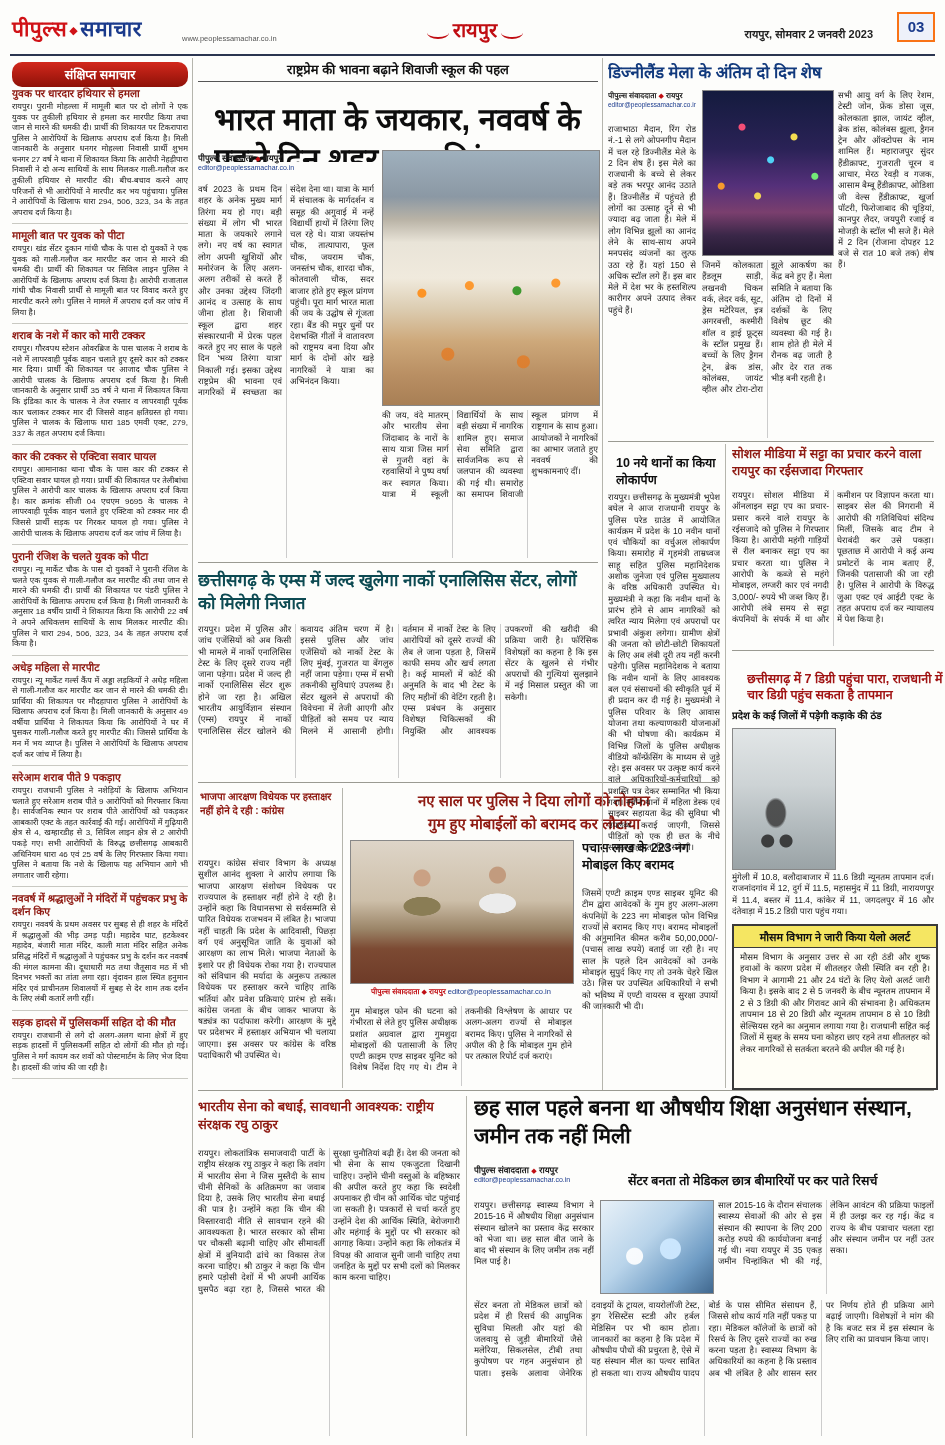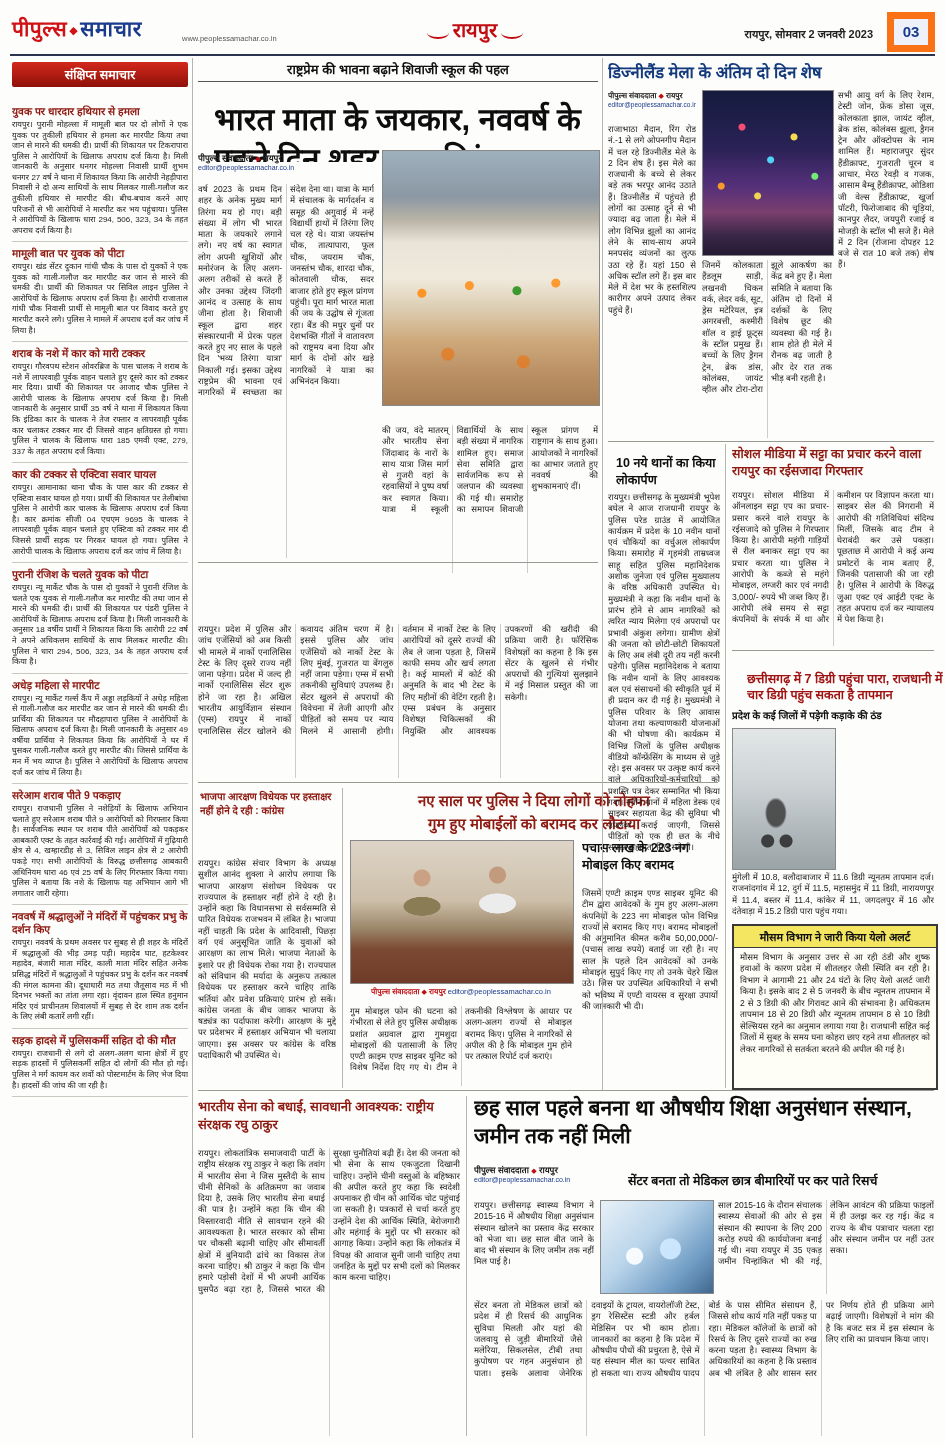--- a/index.html
+++ b/index.html
@@ -8,36 +8,36 @@
   
   #header{position:absolute;left:10px;top:8px;width:925px;height:46px;border-bottom:2px solid #2b3550;}
   .logo{position:absolute;left:2px;top:6px;font-weight:bold;font-size:21px;letter-spacing:.5px;}
   .lw1{color:#d01217;} .lw2{color:#1a3a8c;}
   .lsep{color:#d01217;font-size:11px;vertical-align:middle;padding:0 2px;}
   .website{position:absolute;left:172px;top:26px;font-size:7.5px;color:#555;}
   .citybadge{position:absolute;left:395px;top:8px;width:140px;text-align:center;}
   .cityname{color:#c00d12;font-weight:bold;font-size:20px;}
   .flourish{display:inline-block;width:22px;height:10px;border-bottom:2px solid #c00d12;border-radius:0 0 100% 100%;vertical-align:middle;margin:0 4px;}
   .dateline{position:absolute;right:62px;top:18px;font-size:11px;font-weight:bold;color:#222;}
-  .pageno{position:absolute;right:0;top:4px;width:34px;height:26px;line-height:26px;text-align:center;border:7px solid #f97316;color:#1a3a8c;font-weight:bold;font-size:15px;background:#eef1fa;}
+  .pageno{position:absolute;right:0;top:4px;width:34px;height:26px;line-height:26px;text-align:center;border:2px solid #f97316;color:#1a3a8c;font-weight:bold;font-size:15px;background:#eef1fa;}
   
   .briefs{position:absolute;left:12px;top:62px;width:176px;height:1376px;overflow:hidden;}
-  .briefs-title{background:linear-gradient(180deg,#d3281c,#8e1108);color:#fff;font-weight:bold;font-size:12.5px;text-align:center;padding:4px 0;border-radius:2px;margin-bottom:18px;}
+  .briefs-title{background:linear-gradient(180deg,#d3281c,#8e1108);color:#fff;font-weight:bold;font-size:12.5px;text-align:center;padding:4px 0;border-radius:10px;margin-bottom:0;}
   .brief{border-bottom:1px solid #c9c9c2;padding-bottom:5px;margin-bottom:5px;}
   .brief h3{margin:0 0 2px 0;font-size:10.5px;line-height:1.25;color:#8e1a12;}
   .brief p{margin:0;font-size:8px;line-height:1.32;text-align:justify;color:#1c1c1c;}
   
   .vline{position:absolute;width:1px;background:#b5b5ad;}
   .hline{position:absolute;height:1px;background:#9a9a92;}
   .kicker{font-weight:bold;font-size:13px;text-align:center;color:#111;border-bottom:1px solid #555;padding-bottom:3px;}
   .headline{font-weight:bold;overflow:hidden;}
   .hl-black{color:#0d0d0d;} .hl-maroon{color:#8e1a12;} .hl-navy{color:#123a7d;} .hl-teal{color:#0d4a52;} .hl-red{color:#a01313;}
   .body{font-size:8.5px;line-height:1.33;text-align:justify;color:#1b1b1b;overflow:hidden;}
   .cols2{column-count:2;column-gap:8px;column-rule:1px solid #ccc;}
-  .cols3{column-count:3;column-gap:8px;column-rule:1px solid #ccc;margin-top:15px;}
+  .cols3{column-count:3;column-gap:8px;column-rule:1px solid #ccc;}
   .cols4{column-count:4;column-gap:9px;column-rule:1px solid #ccc;}
   .byline{font-size:8.5px;overflow:hidden;}
   .byl{font-weight:bold;color:#222;} .byd{color:#c00d12;font-size:7px;} .byc{font-weight:bold;color:#222;}
   .bym{font-size:7px;color:#1a3a8c;margin-top:1px;}
   .subhead{font-weight:bold;color:#101010;overflow:hidden;}
   .photo{position:absolute;overflow:hidden;border:1px solid #888;}
   .photo-parade{background:
     radial-gradient(circle at 18% 56%, rgba(255,140,20,.9) 0 4px, transparent 5px),
     radial-gradient(circle at 40% 53%, rgba(255,140,20,.85) 0 4px, transparent 5px),
     radial-gradient(circle at 62% 55%, rgba(19,136,8,.8) 0 4px, transparent 5px),
@@ -138,20 +138,21 @@
     <span class="byl">पीपुल्स संवाददाता</span>
     <span class="byd">◆</span>
     <span class="byc">रायपुर</span>
     <div class="bym">editor@peoplessamachar.co.in</div>
   </div>
   <div class="abs body cols2" style="left:198px;top:184px;width:176px;height:374px;">वर्ष 2023 के प्रथम दिन शहर के अनेक मुख्य मार्ग तिरंगा मय हो गए। बड़ी संख्या में लोग भी भारत माता के जयकारे लगाने लगे। नए वर्ष का स्वागत लोग अपनी खुशियों और मनोरंजन के लिए अलग-अलग तरीकों से करते हैं और उनका उद्देश्य जिंदगी आनंद व उत्साह के साथ जीना होता है। शिवाजी स्कूल द्वारा शहर संस्कारधानी में प्रेरक पहल करते हुए नए साल के पहले दिन 'भव्य तिरंगा यात्रा' निकाली गई। इसका उद्देश्य राष्ट्रप्रेम की भावना एवं नागरिकों में स्वच्छता का संदेश देना था। यात्रा के मार्ग में संचालक के मार्गदर्शन व समूह की अगुवाई में नन्हें विद्यार्थी हाथों में तिरंगा लिए चल रहे थे। यात्रा जयस्तंभ चौक, तात्यापारा, फूल चौक, जयराम चौक, जनस्तंभ चौक, शारदा चौक, कोतवाली चौक, सदर बाजार होते हुए स्कूल प्रांगण पहुंची। पूरा मार्ग भारत माता की जय के उद्घोष से गूंजता रहा। बैंड की मधुर धुनों पर देशभक्ति गीतों ने वातावरण को राष्ट्रमय बना दिया और मार्ग के दोनों ओर खड़े नागरिकों ने यात्रा का अभिनंदन किया।</div>
   <div class="photo photo-parade" style="left:382px;top:150px;width:216px;height:254px;"></div>
   <div class="abs body cols3" style="left:382px;top:410px;width:216px;height:148px;">की जय, वंदे मातरम् और भारतीय सेना जिंदाबाद के नारों के साथ यात्रा जिस मार्ग से गुजरी वहां के रहवासियों ने पुष्प वर्षा कर स्वागत किया। यात्रा में स्कूली विद्यार्थियों के साथ बड़ी संख्या में नागरिक शामिल हुए। समाज सेवा समिति द्वारा सार्वजनिक रूप से जलपान की व्यवस्था की गई थी। समारोह का समापन शिवाजी स्कूल प्रांगण में राष्ट्रगान के साथ हुआ। आयोजकों ने नागरिकों का आभार जताते हुए नववर्ष की शुभकामनाएं दीं।</div>
   <div class="hline" style="left:198px;top:562px;width:400px;"></div>
 
+  <h2 class="abs headline hl-teal" style="left:198px;top:570px;width:400px;height:50px;font-size:17px;line-height:1.35;margin:0;">छत्तीसगढ़ के एम्स में जल्द खुलेगा नार्को एनालिसिस सेंटर, लोगों को मिलेगी निजात</h2>
   <div class="abs body cols4" style="left:198px;top:624px;width:400px;height:154px;">रायपुर। प्रदेश में पुलिस और जांच एजेंसियों को अब किसी भी मामले में नार्को एनालिसिस टेस्ट के लिए दूसरे राज्य नहीं जाना पड़ेगा। प्रदेश में जल्द ही नार्को एनालिसिस सेंटर शुरू होने जा रहा है। अखिल भारतीय आयुर्विज्ञान संस्थान (एम्स) रायपुर में नार्को एनालिसिस सेंटर खोलने की कवायद अंतिम चरण में है। इससे पुलिस और जांच एजेंसियों को नार्को टेस्ट के लिए मुंबई, गुजरात या बेंगलुरु नहीं जाना पड़ेगा। एम्स में सभी तकनीकी सुविधाएं उपलब्ध हैं। सेंटर खुलने से अपराधों की विवेचना में तेजी आएगी और पीड़ितों को समय पर न्याय मिलने में आसानी होगी। वर्तमान में नार्को टेस्ट के लिए आरोपियों को दूसरे राज्यों की लैब ले जाना पड़ता है, जिसमें काफी समय और खर्च लगता है। कई मामलों में कोर्ट की अनुमति के बाद भी टेस्ट के लिए महीनों की वेटिंग रहती है। एम्स प्रबंधन के अनुसार विशेषज्ञ चिकित्सकों की नियुक्ति और आवश्यक उपकरणों की खरीदी की प्रक्रिया जारी है। फॉरेंसिक विशेषज्ञों का कहना है कि इस सेंटर के खुलने से गंभीर अपराधों की गुत्थियां सुलझाने में नई मिसाल प्रस्तुत की जा सकेगी।</div>
   <div class="hline" style="left:198px;top:782px;width:520px;"></div>
 
   <h2 class="abs headline hl-maroon" style="left:200px;top:790px;width:138px;height:64px;font-size:10px;line-height:1.35;margin:0;">भाजपा आरक्षण विधेयक पर हस्ताक्षर नहीं होने दे रही : कांग्रेस</h2>
   <div class="abs body" style="left:198px;top:858px;width:138px;height:228px;">रायपुर। कांग्रेस संचार विभाग के अध्यक्ष सुशील आनंद शुक्ला ने आरोप लगाया कि भाजपा आरक्षण संशोधन विधेयक पर राज्यपाल के हस्ताक्षर नहीं होने दे रही है। उन्होंने कहा कि विधानसभा से सर्वसम्मति से पारित विधेयक राजभवन में लंबित है। भाजपा नहीं चाहती कि प्रदेश के आदिवासी, पिछड़ा वर्ग एवं अनुसूचित जाति के युवाओं को आरक्षण का लाभ मिले। भाजपा नेताओं के इशारे पर ही विधेयक रोका गया है। राज्यपाल को संविधान की मर्यादा के अनुरूप तत्काल विधेयक पर हस्ताक्षर करने चाहिए ताकि भर्तियां और प्रवेश प्रक्रियाएं प्रारंभ हो सकें। कांग्रेस जनता के बीच जाकर भाजपा के षड्यंत्र का पर्दाफाश करेगी। आरक्षण के मुद्दे पर प्रदेशभर में हस्ताक्षर अभियान भी चलाया जाएगा। इस अवसर पर कांग्रेस के वरिष्ठ पदाधिकारी भी उपस्थित थे।</div>
   <div class="vline" style="left:342px;top:788px;height:300px;"></div>
 
   <h2 class="abs headline hl-maroon" style="left:350px;top:790px;width:368px;height:22px;font-size:15px;text-align:center;margin:0;">नए साल पर पुलिस ने दिया लोगों को तोहफा</h2>
   <h2 class="abs headline hl-maroon" style="left:350px;top:813px;width:368px;height:22px;font-size:15px;text-align:center;margin:0;">गुम हुए मोबाईलों को बरामद कर लौटाया</h2>
   <div class="photo photo-police" style="left:350px;top:840px;width:222px;height:142px;"></div>

